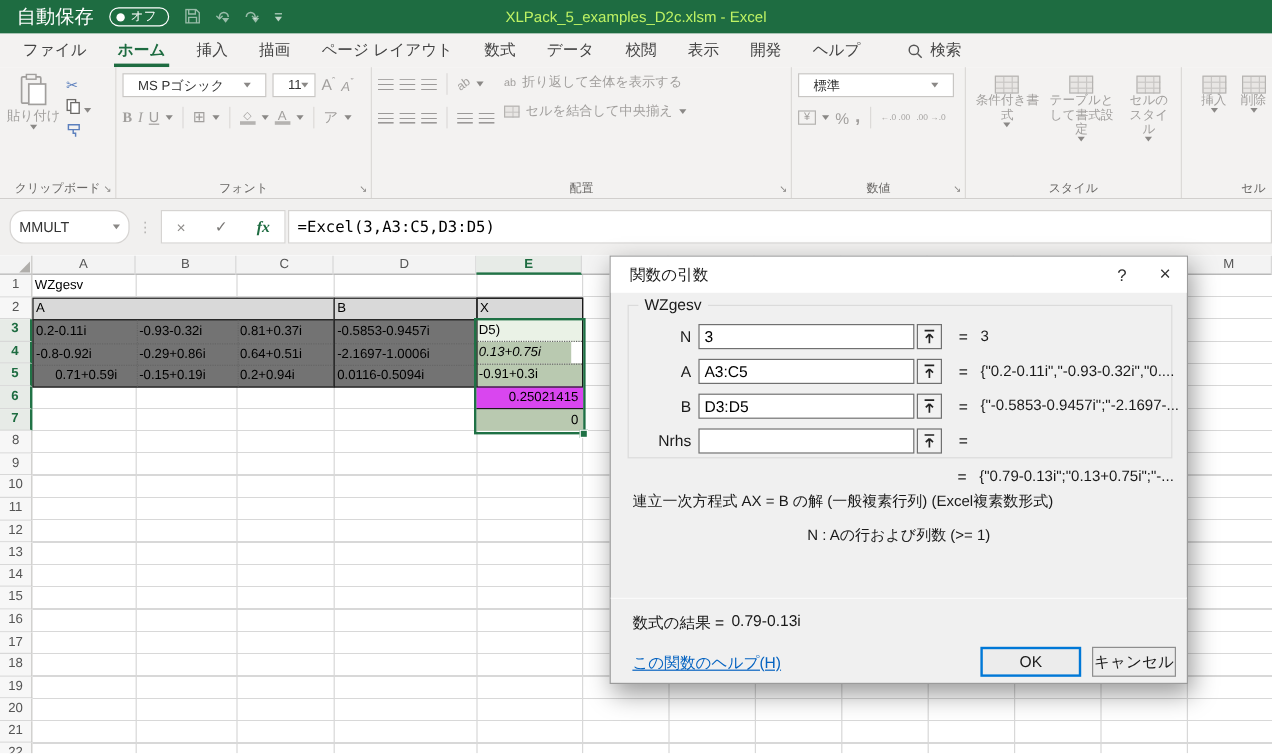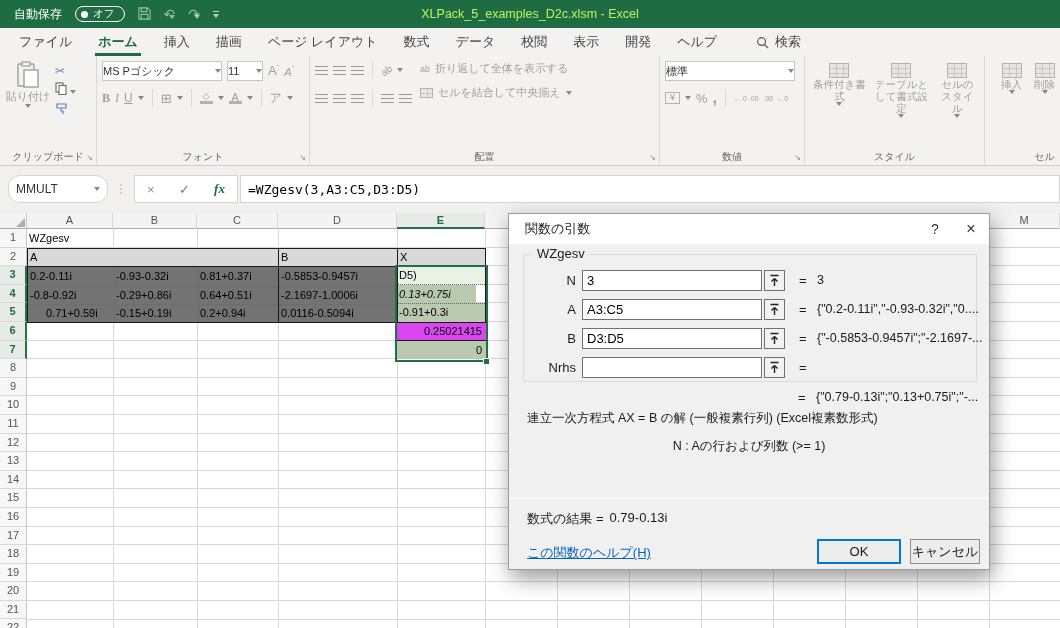--- a/index.html
+++ b/index.html
@@ -3,21 +3,21 @@
 <meta charset="utf-8">
 <style>
   * { margin:0; padding:0; box-sizing:border-box; }
   html,body { width:1060px; height:628px; overflow:hidden; }
   body { font-family:"Liberation Sans","DejaVu Sans",sans-serif; font-size:12px; color:#222; background:#fff; }
   .app { position:relative; width:1060px; height:628px; overflow:hidden; background:#fff; }
 
   
   .tb { position:absolute; top:0; left:0; width:100%; height:28px; background:#1E6C41; display:flex; align-items:center; color:#fff; }
   .qat { display:flex; align-items:center; gap:13px; padding-left:14px; z-index:2; }
-  .qat .lbl { font-size:12px; }
+  .qat .lbl { font-size:16px; }
   .pill { display:flex; align-items:center; gap:5px; border:1px solid #fff; border-radius:9px; padding:1px 9px 1px 5px; height:16px; }
   .pill .dot { width:7px; height:7px; border-radius:50%; background:#fff; }
   .pill .st { font-size:10.5px; }
   .qico { opacity:.55; font-size:14px; line-height:1; }
   .qdd { display:inline-block; width:0; height:0; border-left:3px solid transparent; border-right:3px solid transparent; border-top:4px solid #fff; opacity:.55; margin-left:-6px; }
   .qatmore { opacity:.7; display:inline-block; border-top:1.5px solid #fff; padding-top:2px; }
   .qatmore i { display:block; width:0;height:0;border-left:3px solid transparent;border-right:3px solid transparent;border-top:4px solid #fff; }
   .wtitle { position:absolute; left:0; right:0; text-align:center; font-size:12.5px; color:#bef264; line-height:28px; }
 
   
@@ -29,21 +29,21 @@
 
   
   .ribbon { position:absolute; top:56px; left:0; width:1120px; height:110px; background:#F3F2F1; border-bottom:1px solid #D1CFCD; display:flex; }
   .rg { position:relative; height:100%; border-right:1px solid #DCDAD8; padding:5px 3px 16px 5px; }
   .rgl { position:absolute; bottom:1px; left:0; right:0; text-align:center; font-size:10px; color:#696765; white-space:nowrap; }
   .lnch { position:absolute; bottom:3px; right:3px; font-size:8px; color:#8A8886; }
   .dis { color:#A19F9D; }
   .dd { display:inline-block; width:0; height:0; border-left:3px solid transparent; border-right:3px solid transparent; border-top:4px solid #8A8886; vertical-align:middle; }
   .bigbtn { display:flex; flex-direction:column; align-items:center; width:46px; font-size:11px; }
   .sideicons { display:flex; flex-direction:column; gap:4px; margin:3px 0 0 4px; font-size:12px; }
-  .ffield { background:#fff; border:1px solid #C8C6C4; height:20px; display:flex; align-items:center; padding:0 0; font-size:11px; color:#333; }
+  .ffield { background:#fff; border:1px solid #C8C6C4; height:20px; display:flex; align-items:center; padding:0 12px; font-size:11px; color:#333; }
   .frow { display:flex; align-items:center; gap:5px; }
   .bars { display:inline-block; width:13px; height:9px; background:repeating-linear-gradient(to bottom,#9B9998 0 1px,transparent 1px 4px); }
   .sep { width:1px; height:18px; background:#DCDAD8; margin:0 3px; }
   .swatch { display:inline-block; width:13px; height:12px; border-bottom:3px solid #B5B3B1; text-align:center; font-size:9px; line-height:9px; color:#A19F9D; }
   .mini { font-size:7px; color:#A19F9D; letter-spacing:0; }
   .sgrid { display:inline-block; width:20px; height:15px; border:1px solid #B5B3B1;
     background:linear-gradient(#C9C7C5 0 0) 0 4px/20px 1px no-repeat, linear-gradient(#C9C7C5 0 0) 0 9px/20px 1px no-repeat,
     linear-gradient(#C9C7C5 0 0) 6px 0/1px 15px no-repeat, linear-gradient(#C9C7C5 0 0) 13px 0/1px 15px no-repeat, #E8E6E4; }
   .bigstyle { display:flex; flex-direction:column; align-items:center; text-align:center; font-size:10.5px; line-height:12px; padding:2px 3px; }
 
@@ -311,21 +311,21 @@
     <div class="fbox namebox">
       <span>MMULT</span>
       <span class="dd"></span>
     </div>
     <span class="vdots">⋮</span>
     <div class="fbox fbtns">
       <span class="gx">×</span>
       <span class="gc">✓</span>
       <span class="fxg">fx</span>
     </div>
-    <div class="fbox fformula">=WZgesv(3,A3:C5,D3:D5)</div>
+    <div class="fbox fformula">=Excel(3,A3:C5,D3:D5)</div>
   </div>
 
   <div class="sheet">
     <div class="cellsbg"></div>
 
     <div class="vline" style="left:113px;"></div>
     <div class="vline" style="left:197px;"></div>
     <div class="vline" style="left:278px;"></div>
     <div class="vline" style="left:397px;"></div>
     <div class="vline" style="left:485px;"></div>

